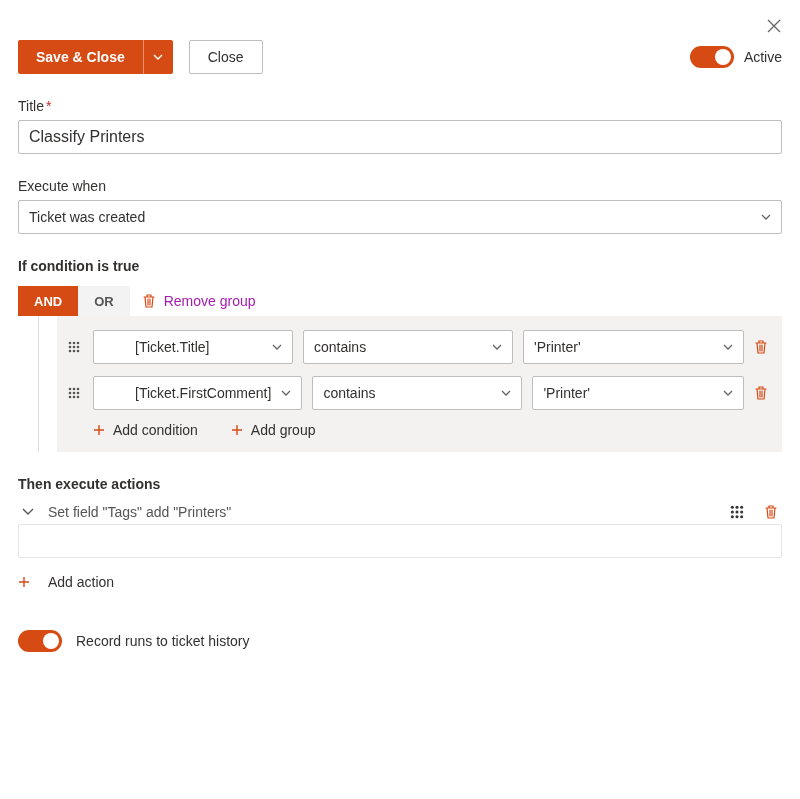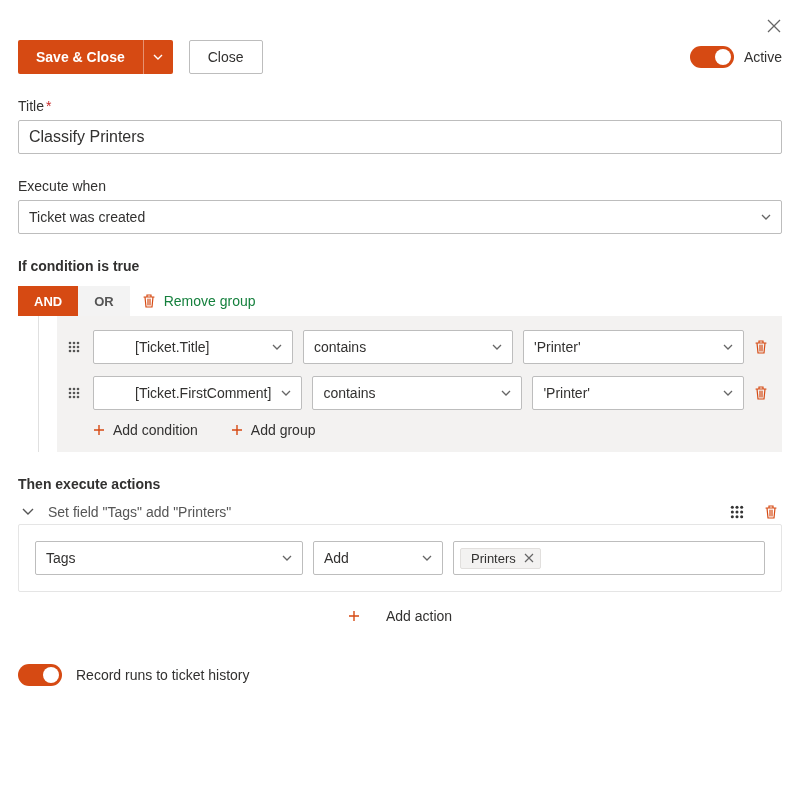--- a/index.html
+++ b/index.html
@@ -19,21 +19,21 @@
   .req-star { color: #c62828; margin-left: 2px; }
   .text-input { width: 100%; height: 34px; border: 1px solid #bdbdbd; border-radius: 2px; padding: 0 10px; font-size: 16px; color: #323130; background: #fff; }
   .field-block { margin-bottom: 24px; }
   .select { width: 100%; height: 34px; border: 1px solid #bdbdbd; border-radius: 2px; padding: 0 30px 0 10px; font-size: 14px; color: #323130; background: #fff; display: flex; align-items: center; justify-content: space-between; cursor: pointer; position: relative; }
   .select-chevron { position: absolute; right: 10px; top: 50%; transform: translateY(-50%); color: #666; pointer-events: none; }
   .section-title { font-size: 14px; font-weight: 600; color: #323130; margin-bottom: 12px; }
   .andor-row { display: flex; align-items: center; gap: 0; margin-bottom: 0; }
   .andor-btn { height: 30px; padding: 0 16px; border: none; font-size: 13px; font-weight: 600; cursor: pointer; }
   .andor-btn.and { background: #d64a13; color: #fff; }
   .andor-btn.or { background: #f3f3f3; color: #555; }
-  .remove-group { display: flex; align-items: center; gap: 8px; margin-left: 12px; cursor: pointer; color: #15803d; }
+  .remove-group { display: flex; align-items: center; gap: 8px; margin-left: 12px; cursor: pointer; color: #a21caf; }
   .trash { color: #d64a13; }
   .cond-container { margin-left: 20px; border-left: 1px solid #e0e0e0; padding-left: 0; }
   .cond-box { background: #f3f2f1; padding: 14px 14px 14px 8px; margin-left: 18px; }
   .cond-row { display: flex; align-items: center; gap: 10px; margin-bottom: 12px; }
   .cond-row:last-of-type { margin-bottom: 14px; }
   .drag-handle { width: 18px; display: flex; justify-content: center; color: #555; cursor: grab; }
   .cond-select { position: relative; height: 34px; border: 1px solid #bdbdbd; border-radius: 2px; padding: 0 30px 0 10px; font-size: 14px; color: #323130; background: #fff; display: flex; align-items: center; cursor: pointer; }
   .cond-field { flex: 0 0 200px; padding-left: 41px; }
   .cond-op { flex: 0 0 210px; }
   .cond-val { flex: 1; }
@@ -47,21 +47,21 @@
   .chevron { color: #555; cursor: pointer; }
   .action-summary { color: #555; }
   .action-body { border: 1px solid #e5e5e5; border-radius: 2px; padding: 16px; }
   .action-form-row { display: flex; align-items: center; gap: 10px; }
   .action-field { flex: 0 0 268px; }
   .action-op { flex: 0 0 130px; }
   .tag-input { flex: 1; height: 34px; border: 1px solid #bdbdbd; border-radius: 2px; padding: 3px 6px; display: flex; align-items: center; gap: 6px; background: #fff; }
   .tag-chip { background: #f3f2f1; border: 1px solid #e1dfdd; border-radius: 2px; padding: 2px 6px 2px 10px; display: flex; align-items: center; gap: 8px; font-size: 13px; color: #323130; }
   .tag-remove { color: #666; cursor: pointer; }
   .avail-link { text-align: right; margin-top: 14px; color: #d64a13; cursor: pointer; font-size: 14px; }
-  .add-action-row { display: flex; justify-content: center; align-items: center; gap: 26px; padding: 16px 0 0 0; cursor: pointer; }
+  .add-action-row { display: flex; align-items: center; gap: 18px; padding: 16px 0 0 0; cursor: pointer; }
   .record-row { display: flex; align-items: center; gap: 14px; margin-top: 40px; }
   svg { display: block; }
 </style>
 </head>
 <body>
 
 <div class="topbar">
   <div class="close-x">
     <svg width="14" height="14" viewBox="0 0 14 14">
         <path d="M1 1 L13 13 M13 1 L1 13" stroke="#666" stroke-width="1.3" fill="none"></path>
@@ -265,48 +265,20 @@
     </span>
     <span class="row-trash">
       <svg width="14" height="16" viewBox="0 0 14 16">
           <path d="M2 4 h10 M5 4 V2 h4 v2 M3 4 l1 10 h6 l1 -10 M6 6 v6 M8 6 v6" stroke="#d64a13" stroke-width="1.2" fill="none" stroke-linecap="round"></path>
         </svg>
     </span>
   </div>
 </div>
 
 <div class="action-body">
-  <div class="action-form-row">
-    <div class="cond-select action-field">
-      <span>Tags</span>
-      <span class="select-chevron">
-          <svg width="10" height="6" viewBox="0 0 10 6">
-            <path d="M1 1 L5 5 L9 1" stroke="#666" stroke-width="1.3" fill="none"></path>
-          </svg>
-        </span>
-    </div>
-    <div class="cond-select action-op">
-      <span>Add</span>
-      <span class="select-chevron">
-          <svg width="10" height="6" viewBox="0 0 10 6">
-            <path d="M1 1 L5 5 L9 1" stroke="#666" stroke-width="1.3" fill="none"></path>
-          </svg>
-        </span>
-    </div>
-    <div class="tag-input">
-      <div class="tag-chip">
-        <span>Printers</span>
-        <span class="tag-remove">
-          <svg width="10" height="10" viewBox="0 0 10 10">
-              <path d="M1 1 L9 9 M9 1 L1 9" stroke="#666" stroke-width="1.2"></path>
-            </svg>
-        </span>
-      </div>
-    </div>
-  </div>
 </div>
 
 <div class="add-action-row">
   <span class="plus">
     <svg width="12" height="12" viewBox="0 0 12 12">
         <path d="M6 1 v10 M1 6 h10" stroke="#d64a13" stroke-width="1.4"></path>
       </svg>
   </span>
   <span>Add action</span>
 </div>

